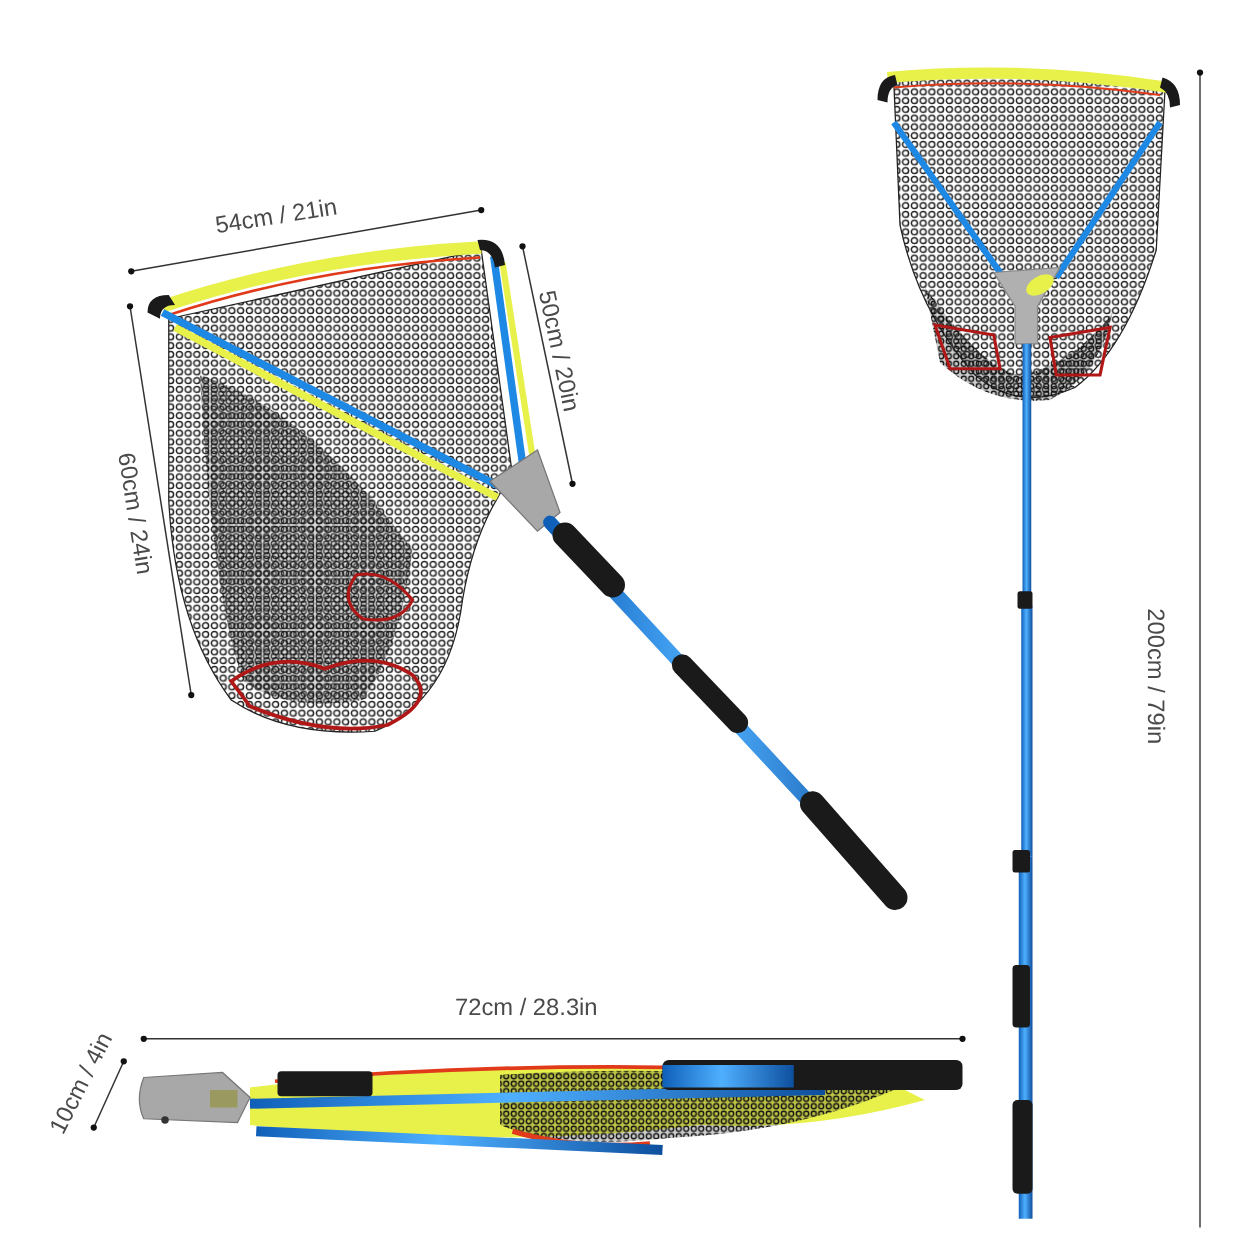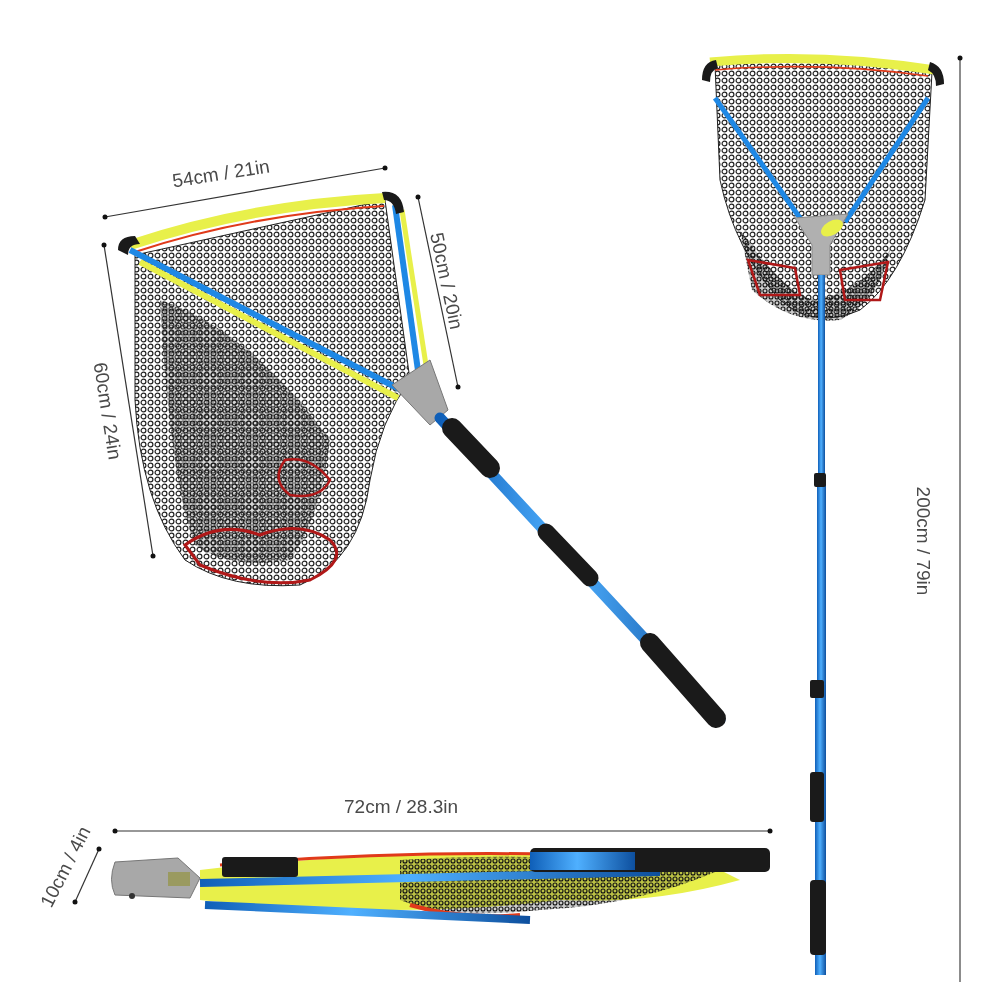--- a/index.html
+++ b/index.html
@@ -125,16 +125,16 @@
   </svg>
 
   <div class="label" style="left:172px; top:163px; transform: rotate(-9deg);">54cm / 21in</div>
 
   <div class="label" style="left:397px; top:270px; transform: rotate(78deg);">50cm / 20in</div>
 
   <div class="label" style="left:58px; top:400px; transform: rotate(81deg);">60cm / 24in</div>
 
   <div class="label" style="left:869px; top:530px; transform: rotate(90deg);">200cm / 79in</div>
 
-  <div class="label" style="left:344px; top:796px;">72cm / 28.3in</div>
+  <div class="label" style="left:364px; top:796px;">72cm / 28.3in</div>
 
   <div class="label" style="left:22px; top:856px; transform: rotate(-63deg);">10cm / 4in</div>
 </div>
 
 </body></html>

